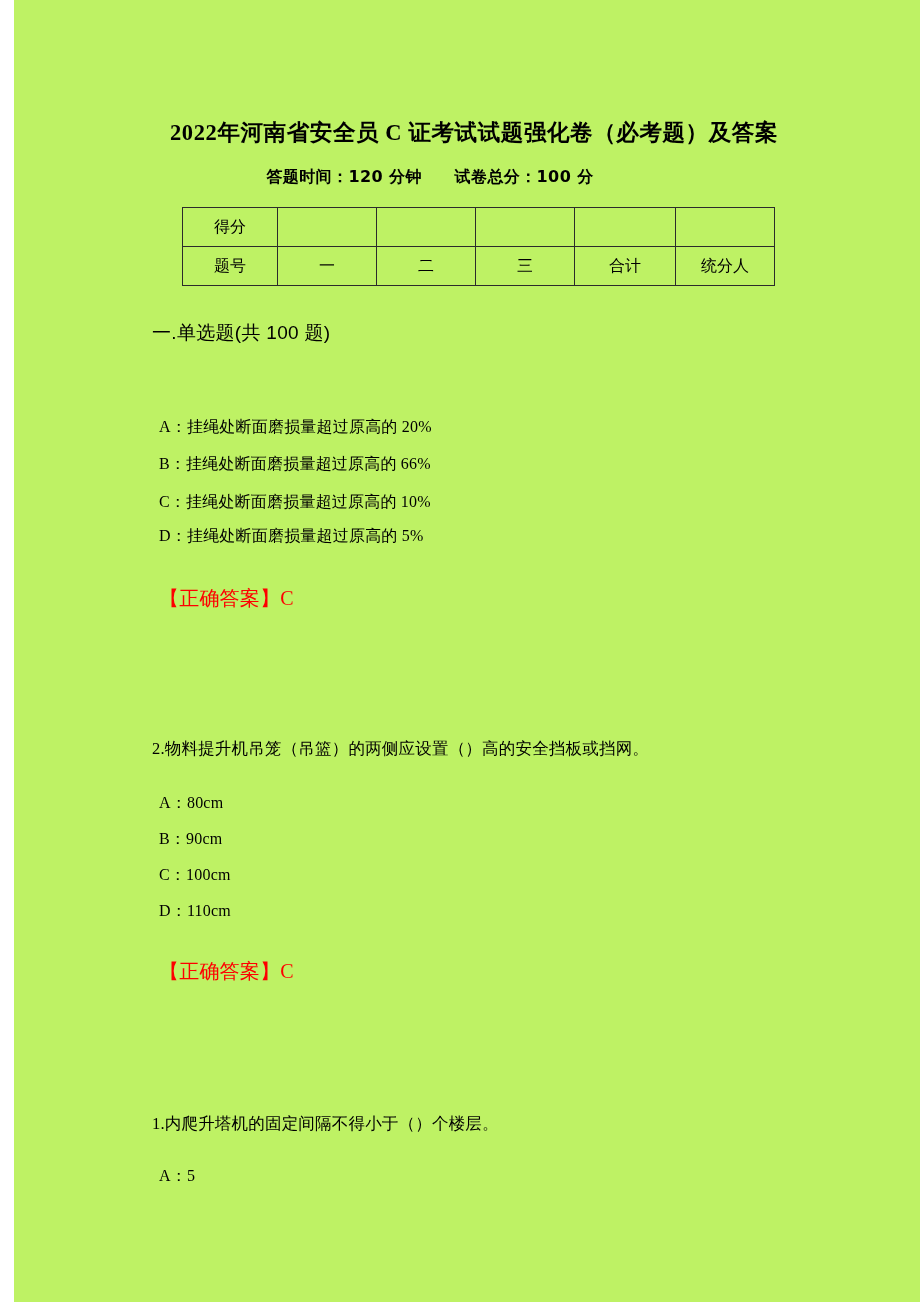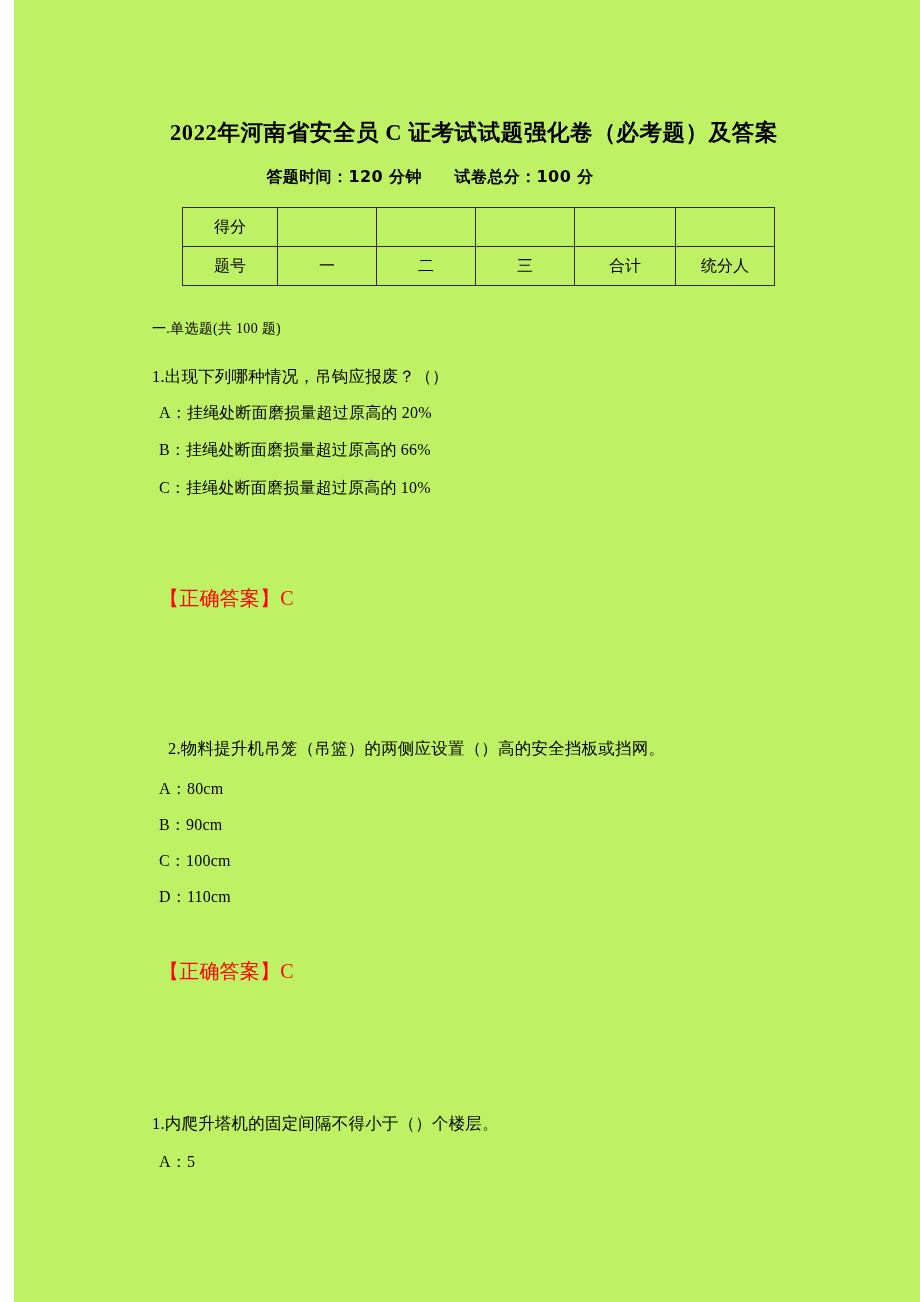--- a/index.html
+++ b/index.html
@@ -67,41 +67,42 @@
   }
   table.score-table td.label-col { width: 94px; }
   table.score-table td.num-col { width: 98px; }
   table.score-table td.sum-col { width: 100px; }
   table.score-table td.clerk-col { width: 98px; }
 
   .section-heading {
     position: absolute;
     left: 138px;
     top: 320px;
-    font-family: Liberation Serif, serif;
-    font-size: 14px;
+    font-family: Liberation Sans, sans-serif;
+    font-size: 19px;
     font-weight: normal;
     letter-spacing: 0.3px;
     white-space: nowrap;
   }
   .q-stem {
     position: absolute;
     left: 138px;
     font-size: 16.5px;
     letter-spacing: 0.2px;
     white-space: nowrap;
     font-family: "Liberation Serif", "DejaVu Serif", serif;
   }
   .q-option {
     position: absolute;
     left: 145px;
     font-size: 16px;
     letter-spacing: 0.2px;
     white-space: nowrap;
     font-family: "Liberation Serif", "DejaVu Serif", serif;
+    margin-top: 14px;
   }
   .q-answer {
     position: absolute;
     left: 145px;
     font-size: 20px;
     color: #fe0000;
     letter-spacing: 0.2px;
     white-space: nowrap;
     font-family: "Liberation Serif", "DejaVu Serif", serif;
   }
@@ -130,27 +131,27 @@
       <td class="num-col">二</td>
       <td class="num-col">三</td>
       <td class="sum-col">合计</td>
       <td class="clerk-col">统分人</td>
     </tr>
   </tbody>
     </table>
 
   <div class="section-heading">一.单选题(共 100 题)</div>
 
-  <div class="q-stem" style="top:366px;">1.出现下列哪种情况，吊钩应报废？（）</div>
   <div class="q-option" style="top:403px;">A：挂绳处断面磨损量超过原高的 20%</div>
   <div class="q-option" style="top:440px;">B：挂绳处断面磨损量超过原高的 66%</div>
   <div class="q-option" style="top:478px;">C：挂绳处断面磨损量超过原高的 10%</div>
+  <div class="q-option" style="top:512px;">D：挂绳处断面磨损量超过原高的 5%</div>
   <div class="q-answer" style="top:585px;">【正确答案】C</div>
 
-  <div class="q-stem" style="top:738px;margin-left:16px;">2.物料提升机吊笼（吊篮）的两侧应设置（）高的安全挡板或挡网。</div>
+  <div class="q-stem" style="top:738px;">2.物料提升机吊笼（吊篮）的两侧应设置（）高的安全挡板或挡网。</div>
   <div class="q-option" style="top:779px;">A：80cm</div>
   <div class="q-option" style="top:815px;">B：90cm</div>
   <div class="q-option" style="top:851px;">C：100cm</div>
   <div class="q-option" style="top:887px;">D：110cm</div>
   <div class="q-answer" style="top:958px;">【正确答案】C</div>
 
   <div class="q-stem" style="top:1113px;">1.内爬升塔机的固定间隔不得小于（）个楼层。</div>
   <div class="q-option" style="top:1152px;">A：5</div>
 
 </div>

